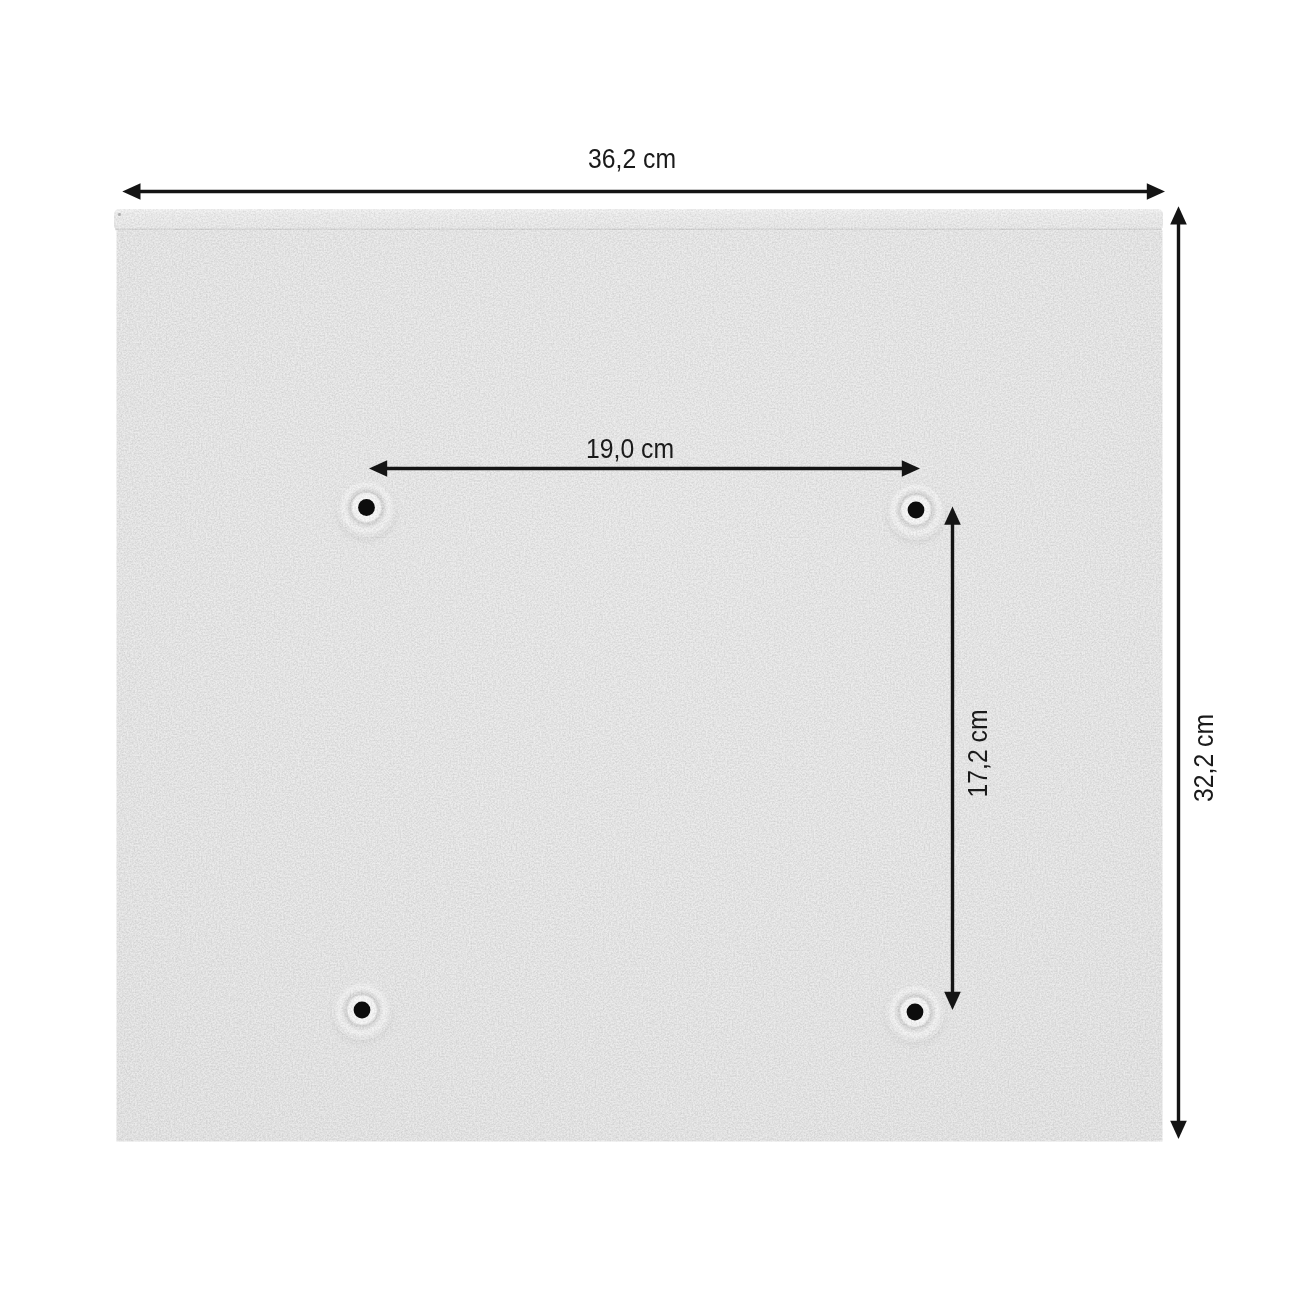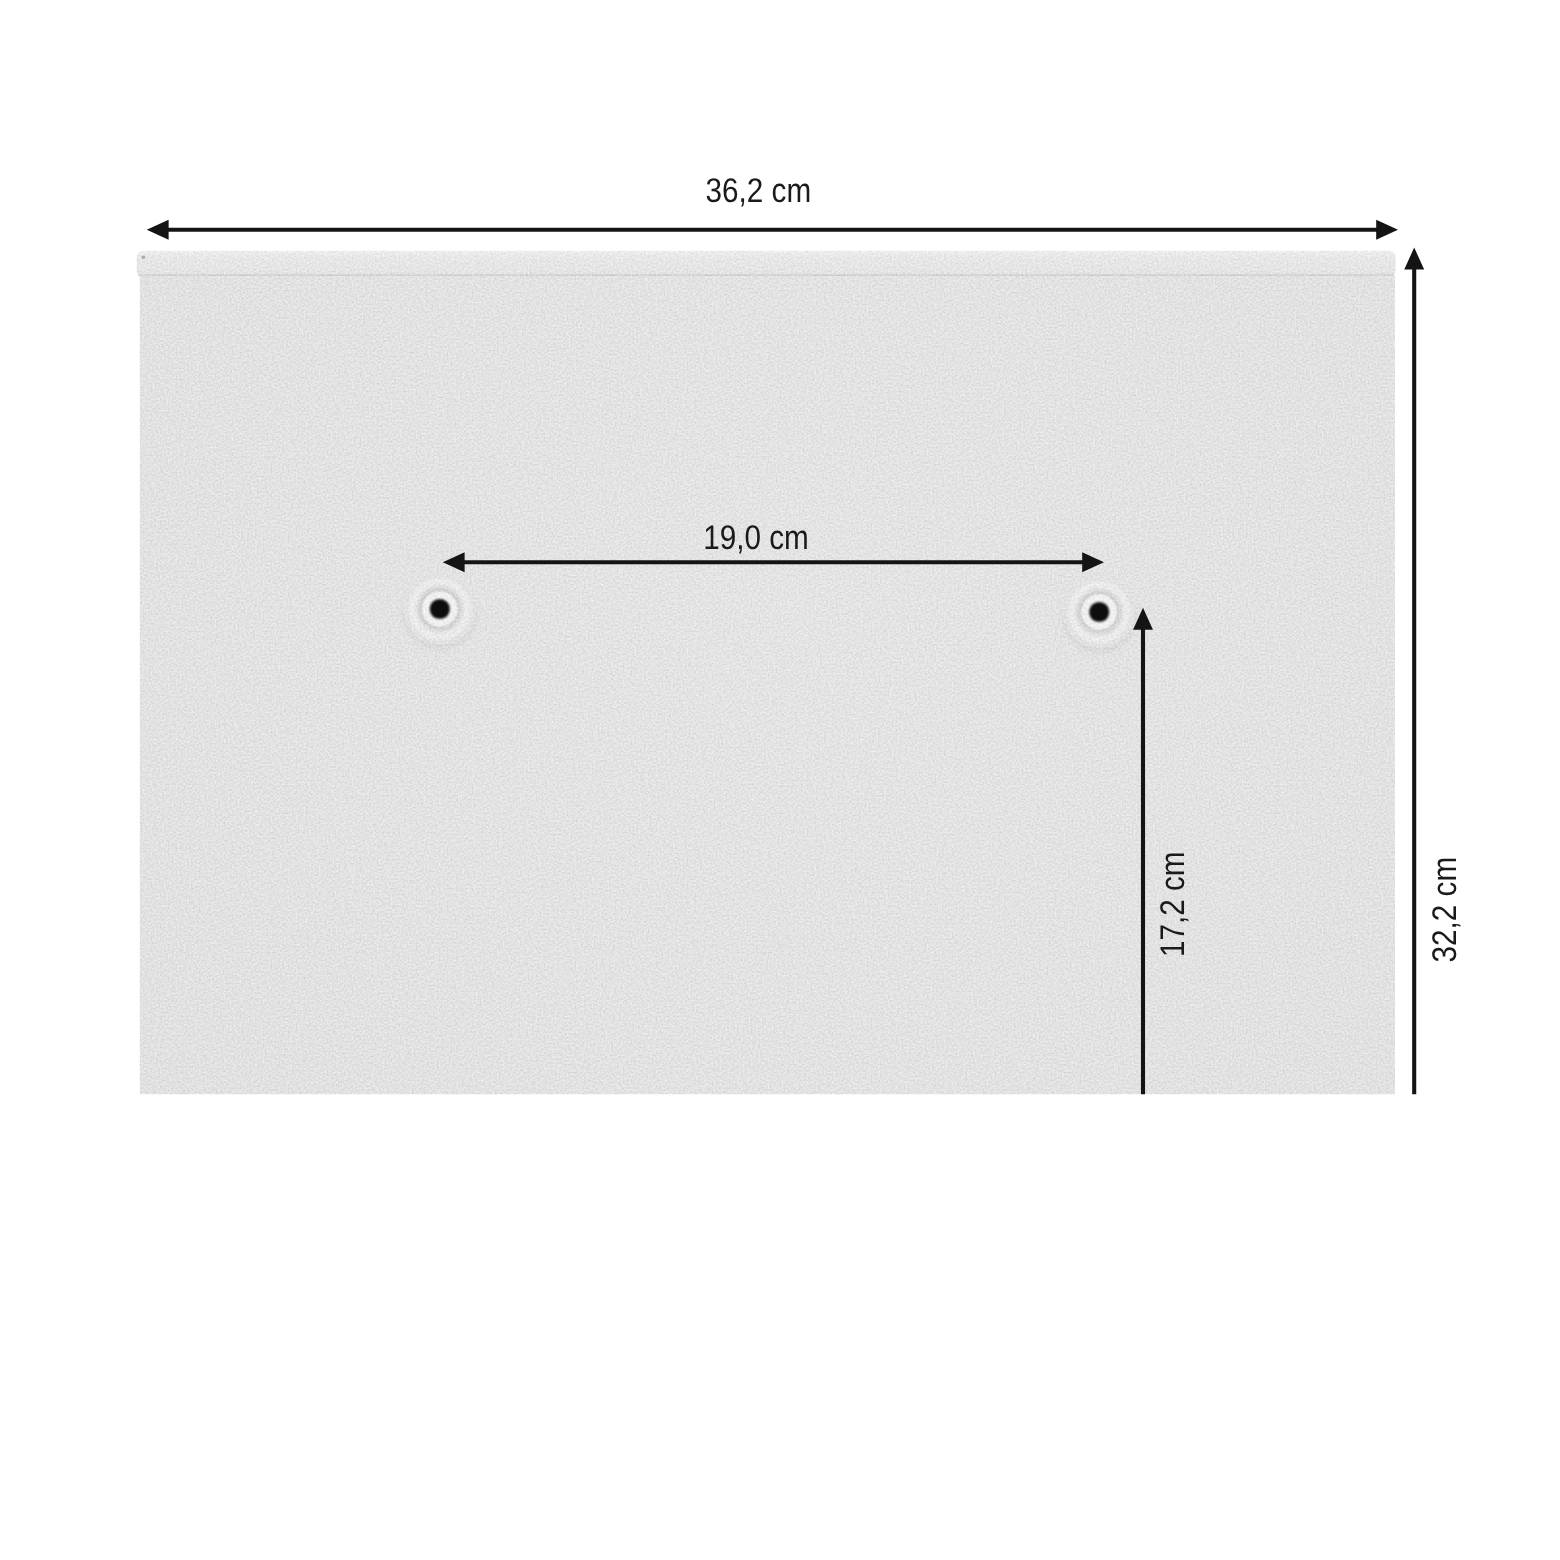--- a/index.html
+++ b/index.html
@@ -1,16 +1,16 @@
 <!DOCTYPE html>
 <html><head>
 <meta charset="utf-8">
 <style>
   html,body{margin:0;padding:0;background:#ffffff;}
-  .page{position:relative;width:1300px;height:912px;background:#ffffff;overflow:hidden;
+  .page{position:relative;width:1300px;height:1300px;background:#ffffff;overflow:hidden;
         font-family:"Liberation Sans", sans-serif;}
 </style>
 </head>
 <body>
 <div class="page">
 <svg width="1300" height="1300" viewBox="0 0 1300 1300" xmlns="http://www.w3.org/2000/svg">
 <defs>
   <filter id="tex" x="-2%" y="-2%" width="104%" height="104%">
     <feGaussianBlur in="SourceGraphic" stdDeviation="0.55" result="sg"></feGaussianBlur>
     <feTurbulence type="fractalNoise" baseFrequency="0.62" numOctaves="3" seed="11" result="n"></feTurbulence>

